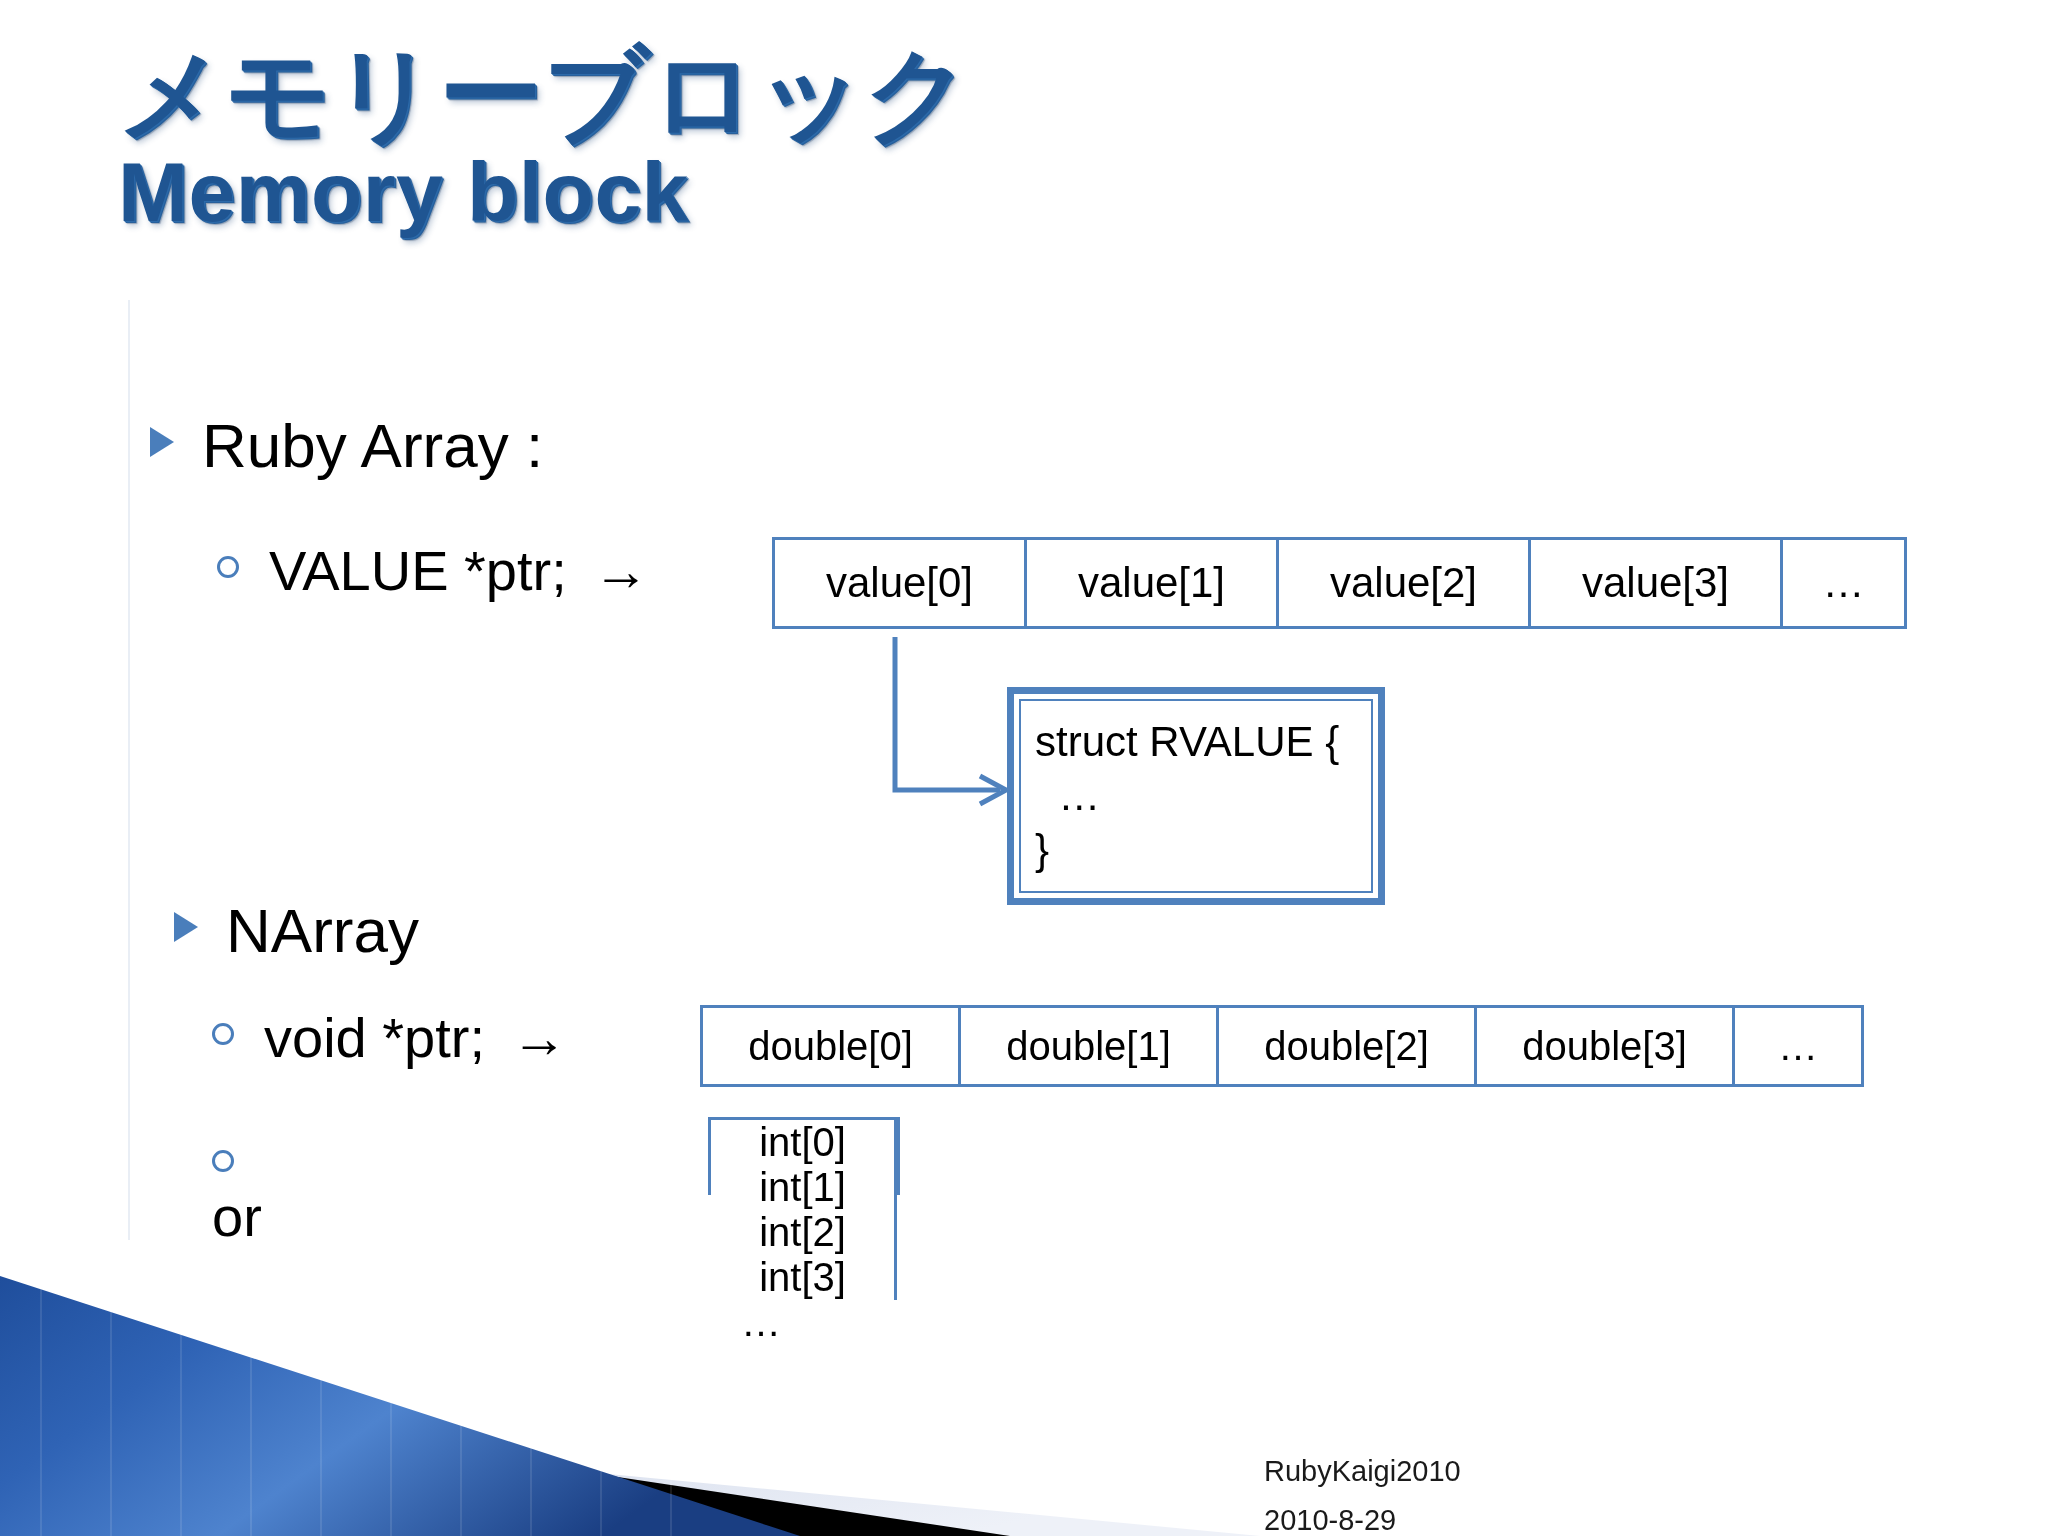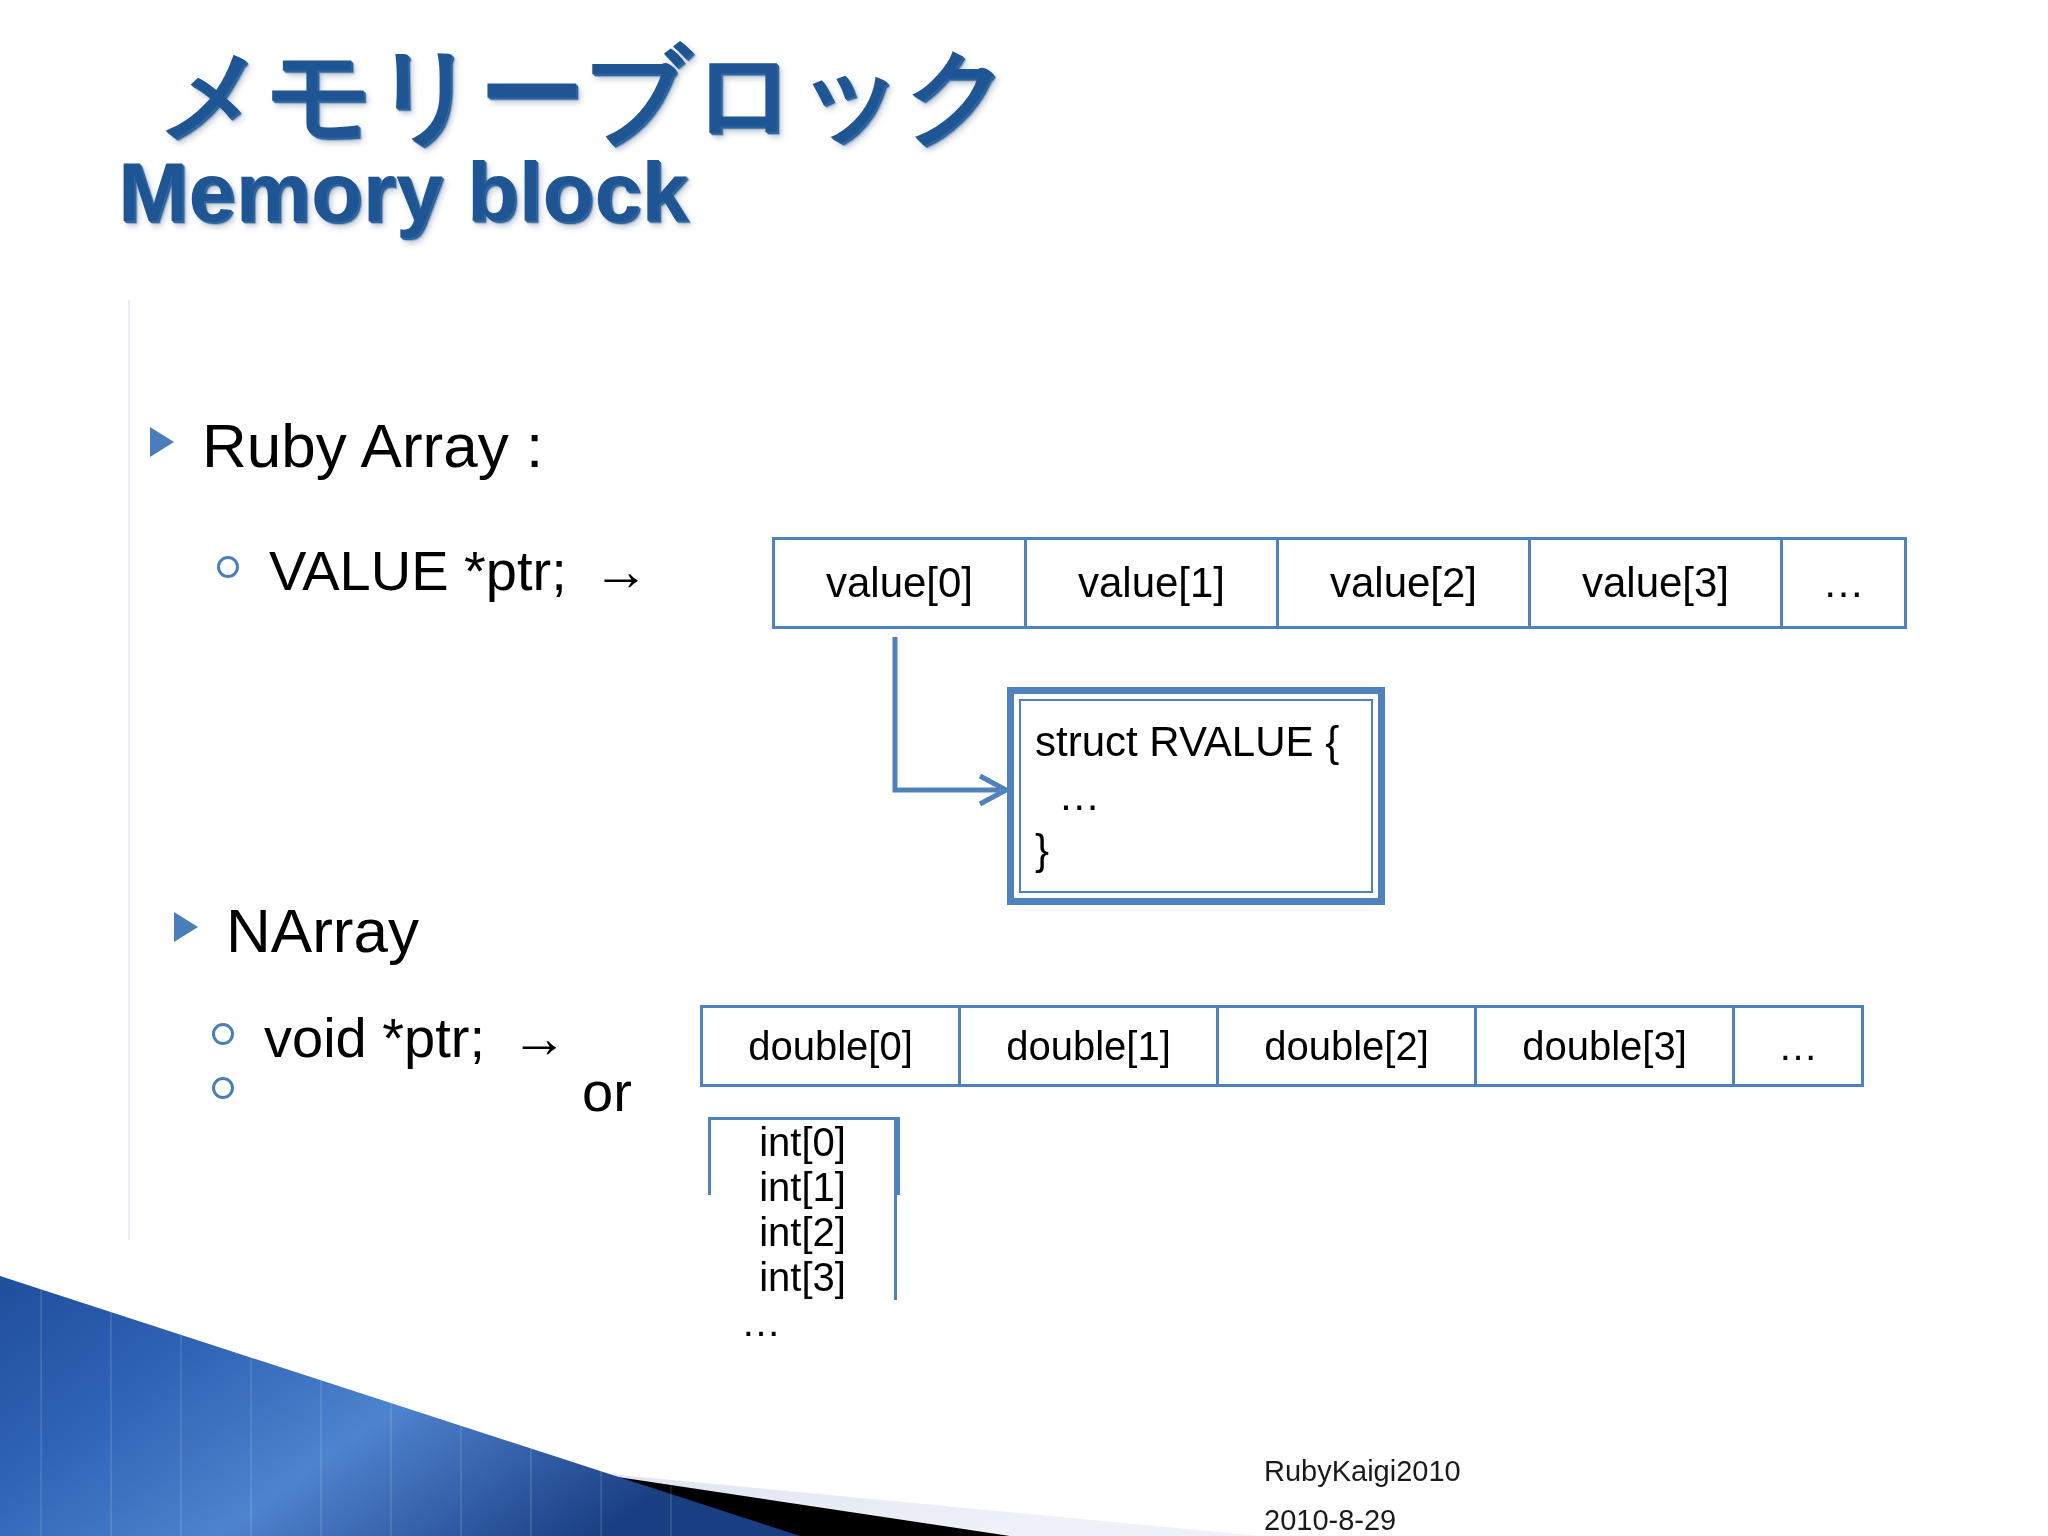--- a/index.html
+++ b/index.html
@@ -32,21 +32,20 @@
     letter-spacing: 0.5px;
     text-shadow:
        1px 1px 0 #2c6aaa,
        2px 2px 0 #27609c,
        3px 3px 1px rgba(20,50,90,0.30),
        4px 5px 6px rgba(30,70,120,0.30);
   }
   #title-jp {
     font-size: 104px;
     margin-bottom: 4px;
-    margin-left: 41px;
   }
   #title-en {
     font-size: 84px;
   }
 
   
   #content-rule {
     position: absolute;
     left: 128px;
     top: 300px;
@@ -244,21 +243,21 @@
   </div>
 
   <div class="mem-table" id="double-table">
     <div class="mem-cell">double[0]</div>
     <div class="mem-cell">double[1]</div>
     <div class="mem-cell">double[2]</div>
     <div class="mem-cell">double[3]</div>
     <div class="mem-cell ellipsis">…</div>
   </div>
 
-  <div class="bullet-l2" style="left:212px; top:1059px;">
+  <div class="bullet-l2" style="left:212px; top:1162px;flex-direction:column;">
     <span class="circ-bullet"></span>
     <span style="display:inline-block; width:318px;"></span>
     <span>or</span>
   </div>
 
   <div class="mem-table" id="int-table">
     <div class="mem-cell">int[0]</div>
     <div class="mem-cell">int[1]</div>
     <div class="mem-cell">int[2]</div>
     <div class="mem-cell">int[3]</div>

